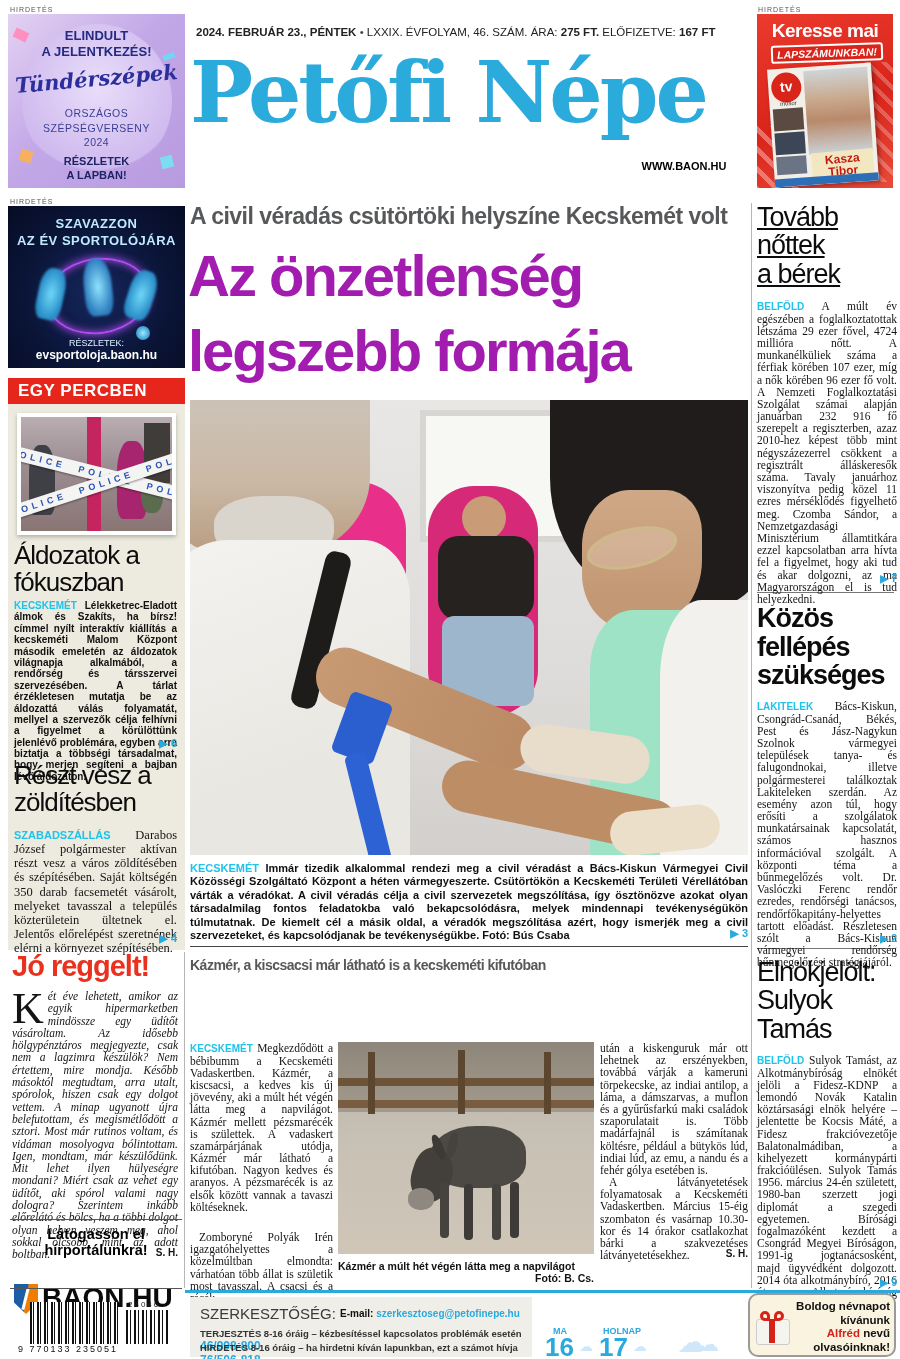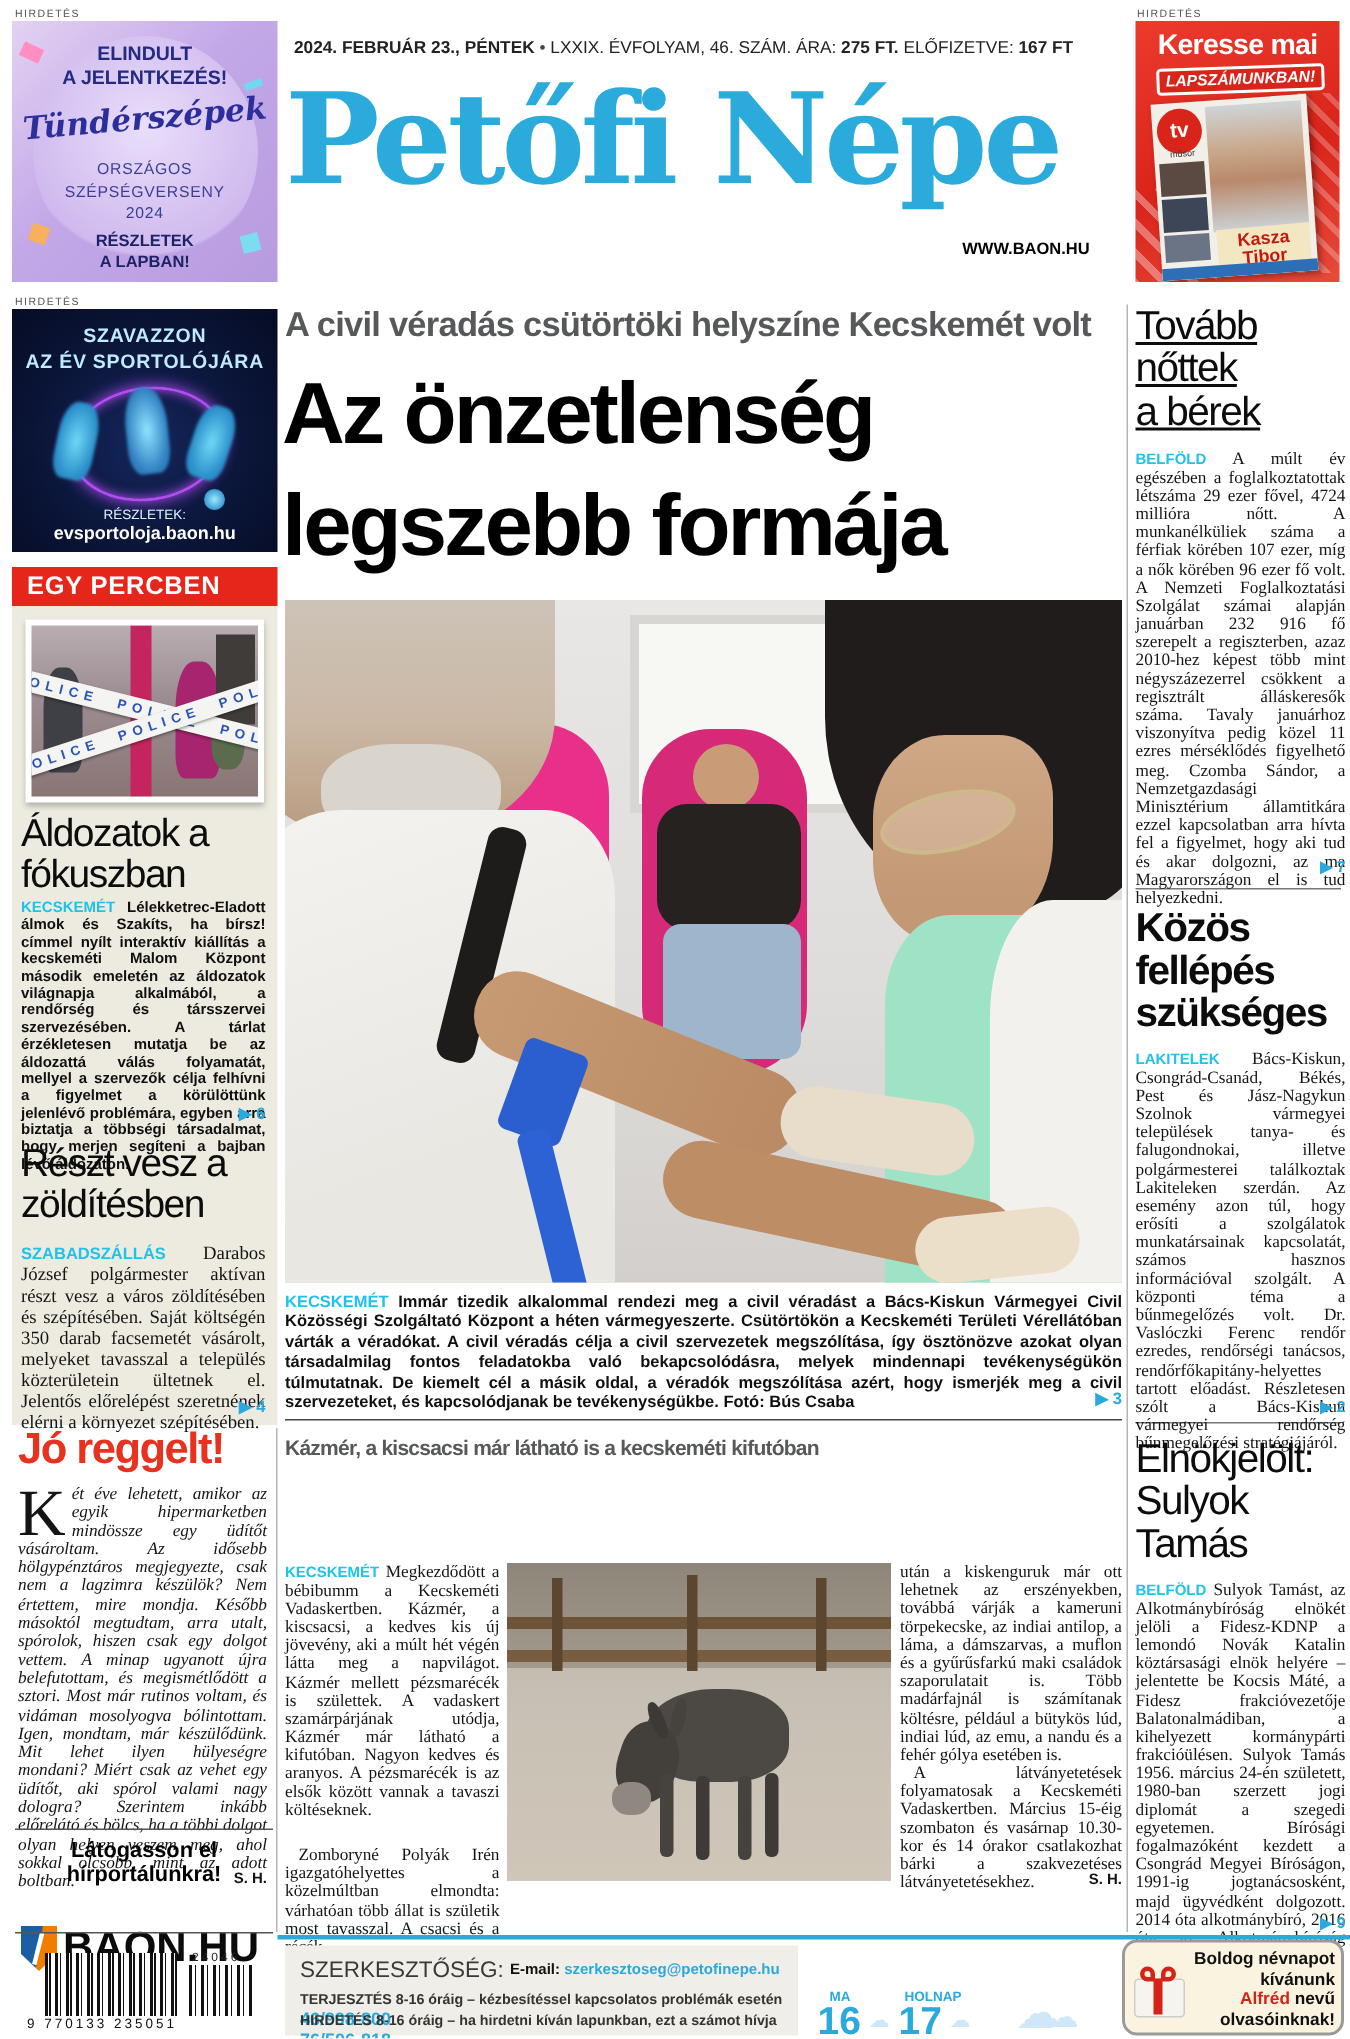--- a/index.html
+++ b/index.html
@@ -7,21 +7,21 @@
         font-family:"Liberation Sans",sans-serif;color:#111;}
   .abs{position:absolute;}
   .hird{font-size:7px;letter-spacing:1px;color:#555;font-family:"Liberation Sans",sans-serif;}
   .tag{color:#1fc2e9;font-weight:700;font-family:"Liberation Sans",sans-serif;}
   .serifbody{font-family:"Liberation Serif",serif;font-size:11.5px;line-height:1.06;
              text-align:justify;color:#141414;}
   .sansbold{font-family:"Liberation Sans",sans-serif;font-weight:700;font-size:10px;
             line-height:1.14;text-align:justify;color:#101010;}
   .pageref{color:#2aa9dc;font-weight:700;font-family:"Liberation Sans",sans-serif;}
   .kicker{font-weight:700;color:#57585a;letter-spacing:-0.5px;}
-  .bighead{font-weight:700;color:#000000;letter-spacing:-2px;line-height:1.0;}
+  .bighead{font-weight:700;color:#a21caf;letter-spacing:-2px;line-height:1.0;}
   .lighthead{font-weight:400;color:#0c0c0c;letter-spacing:-1px;line-height:1.05;}
   .vrule{width:1px;background:#b5b5b5;}
   .hrule{height:1px;background:#9a9a9a;}
   .photo{overflow:hidden;}
   .police-strip{position:absolute;background:#f4f4f2;color:#2a53b5;font-weight:700;
                 font-size:9px;letter-spacing:4px;white-space:nowrap;line-height:14px;height:14px;
                 box-shadow:0 1px 2px rgba(0,0,0,.4);}
   .cloud{color:#cfe7f8;text-shadow:1px 1px 0 #fff;}
 </style>
 </head>
@@ -225,20 +225,24 @@
     <div class="abs" style="left:92px;top:84px;width:96px;height:62px;border-radius:48% 42% 40% 40%;background:#4c4844;"></div>
     <div class="abs" style="left:74px;top:106px;width:40px;height:54px;border-radius:40% 50% 45% 45%;background:#43403c;transform:rotate(18deg);"></div>
     <div class="abs" style="left:70px;top:146px;width:26px;height:22px;border-radius:45%;background:#8e8880;"></div>
     <div class="abs" style="left:96px;top:92px;width:9px;height:26px;border-radius:45%;background:#3c3936;transform:rotate(-22deg);"></div>
     <div class="abs" style="left:110px;top:90px;width:9px;height:26px;border-radius:45%;background:#46433f;transform:rotate(12deg);"></div>
     <div class="abs" style="left:102px;top:140px;width:9px;height:56px;background:#46433f;border-radius:4px;"></div>
     <div class="abs" style="left:126px;top:142px;width:9px;height:56px;background:#3d3a37;border-radius:4px;"></div>
     <div class="abs" style="left:154px;top:142px;width:9px;height:56px;background:#46433f;border-radius:4px;"></div>
     <div class="abs" style="left:172px;top:140px;width:9px;height:56px;background:#3d3a37;border-radius:4px;"></div>
   </div>
+  <div class="abs" style="left:338px;top:1260px;width:256px;font-weight:700;font-size:10.5px;color:#111;">
+    <span>Kázmér a múlt hét végén látta meg a napvilágot</span>
+    <span style="float:right;">Fotó: B. Cs.</span>
+  </div>
 
   <div class="abs" style="left:600px;top:1042px;width:148px;height:240px;">
     <div class="serifbody" style="width:148px;">után a kiskenguruk már ott lehetnek az erszényekben, továbbá várják a kameruni törpekecske, az indiai antilop, a láma, a dámszarvas, a muflon és a gyűrűsfarkú maki családok szaporulatait is. Több madárfajnál is számítanak költésre, például a bütykös lúd, indiai lúd, az emu, a nandu és a fehér gólya esetében is.</div>
     <div class="serifbody" style="width:148px;text-indent:9px;">
       <span>A látványetetések folyamatosak a Kecskeméti Vadaskertben. Március 15-éig szombaton és vasárnap 10.30-kor és 14 órakor csatlakozhat bárki a szakvezetéses látványetetésekhez.</span>
       <b style="font-family:'Liberation Sans',sans-serif;font-size:10px;float:right;">S. H.</b>
     </div>
   </div>
 
   <div class="abs lighthead" style="left:757px;top:203px;width:140px;font-size:27px;text-decoration:underline;">

